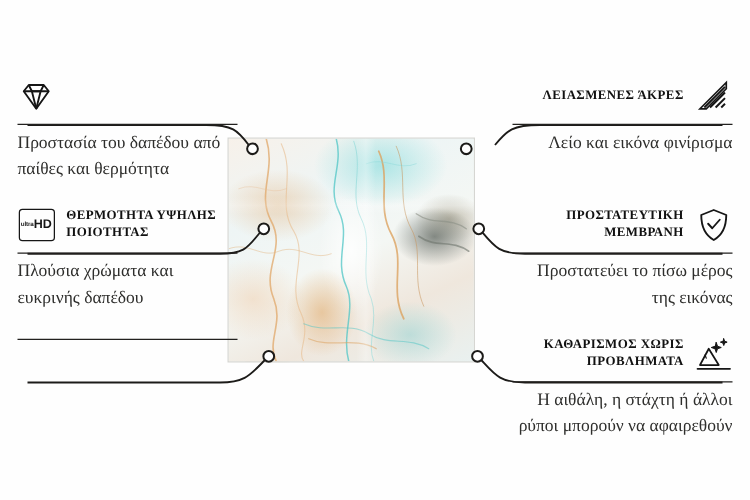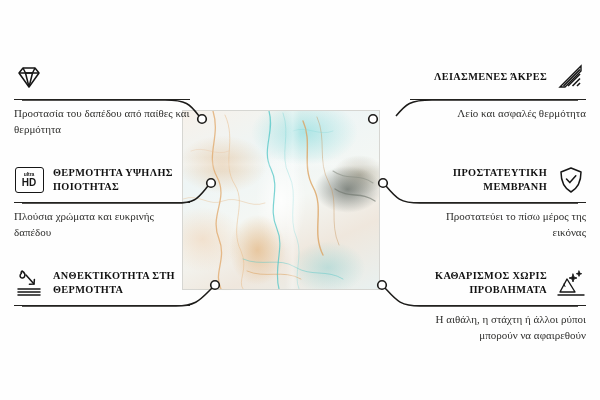--- a/index.html
+++ b/index.html
@@ -78,39 +78,39 @@
     font-weight:700;
     letter-spacing:0.35px;
     line-height:1.32;
     color:#111;
   }
   .f-rule {
     height:0; border-top:1.3px solid #22211f;
     margin:5px 0 5px 0;
   }
   .f-desc {
-    font-size:11px;
+    font-size:14px;
     line-height:1.48;
     color:#2e2e2c;
     font-style:normal;
   }
 
   
   #feat-glass      { top:60px;  }
   #feat-print      { top:163px; }
   #feat-heat       { top:266px; }
   #feat-edges      { top:60px;  }
   #feat-membrane   { top:163px; }
   #feat-clean      { top:266px; }
 
   .hd-box {
     width:29px; height:26px;
     border:1.6px solid #161616;
     border-radius:3px;
-    display:flex; flex-direction:column;
+    display:flex; 
     align-items:center; justify-content:center;
     line-height:1;
     font-family:"Liberation Sans", sans-serif;
   }
   .hd-ultra { font-size:5px; font-weight:700; letter-spacing:-0.1px; }
   .hd-main  { font-size:10px; font-weight:700; letter-spacing:0px; margin-top:0.5px; }
 </style>
 </head>
 <body>
 
@@ -190,51 +190,40 @@
           <span class="hd-main">HD</span>
         </span>
       </span>
       <span class="f-title">ΘΕΡΜΟΤΗΤΑ ΥΨΗΛΗΣ ΠΟΙΟΤΗΤΑΣ</span>
     </div>
     <div class="f-rule"></div>
     <div class="f-desc">Πλούσια χρώματα και ευκρινής δαπέδου</div>
   </div>
 
   <div class="feature left" id="feat-heat">
-    <div class="f-head">
-      <span class="f-icon">
-        <svg viewBox="0 0 30 30" width="30" height="30" fill="none" stroke="#161616" stroke-width="1.5" stroke-linecap="round" stroke-linejoin="round">
-          <path d="M8,3 C10.6,4.6 11.4,7 10.4,8.8 C9.6,10.2 7.6,10.4 6.6,9.2 C5.6,8 6.2,6.2 7.4,5.4 C6.8,4.6 7.2,3.6 8,3 Z"></path>
-          <path d="M12,7 L20,16"></path>
-          <path d="M20,16 L20.4,11.4 M20,16 L15.4,16.2"></path>
-          <path d="M4,21 L26,21 M4,24 L26,24 M4,27 L26,27"></path>
-        </svg>
-      </span>
-      <span class="f-title">ΑΝΘΕΚΤΙΚΟΤΗΤΑ ΣΤΗ ΘΕΡΜΟΤΗΤΑ</span>
-    </div>
     <div class="f-rule"></div>
   </div>
 
   <div class="feature right" id="feat-edges">
     <div class="f-head">
       <span class="f-icon">
         <svg viewBox="0 0 30 30" width="30" height="30" fill="none" stroke="#161616" stroke-linecap="butt">
           <path d="M4,25 L25,4 L25,9 L9,25 Z" stroke-width="1.4" fill="none"></path>
           <g stroke-width="1.6">
             <path d="M7.5,24 L24,7.5"></path>
             <path d="M12,24 L24,12"></path>
             <path d="M16.5,24 L24,16.5"></path>
             <path d="M21,24 L24,21"></path>
           </g>
         </svg>
       </span>
       <span class="f-title">ΛΕΙΑΣΜΕΝΕΣ ΆΚΡΕΣ</span>
     </div>
     <div class="f-rule"></div>
-    <div class="f-desc">Λείο και ασφαλές θερμότητα</div>
+    <div class="f-desc">Λείο και εικόνα φινίρισμα</div>
   </div>
 
   <div class="feature right" id="feat-clean">
     <div class="f-head">
       <span class="f-icon">
         <svg viewBox="0 0 30 30" width="30" height="30" fill="none" stroke="#161616" stroke-width="1.4" stroke-linecap="round" stroke-linejoin="round">
           <path d="M4,24 L11,11 L19,24 Z"></path>
           <path d="M2,27 L28,27"></path>
           <path d="M17,6 L18,9 L21,10 L18,11 L17,14 L16,11 L13,10 L16,9 Z" fill="#161616" stroke-width="0.8"></path>
           <path d="M23,3 L23.7,5 L25.7,5.7 L23.7,6.4 L23,8.4 L22.3,6.4 L20.3,5.7 L22.3,5 Z" fill="#161616" stroke-width="0.8"></path>

